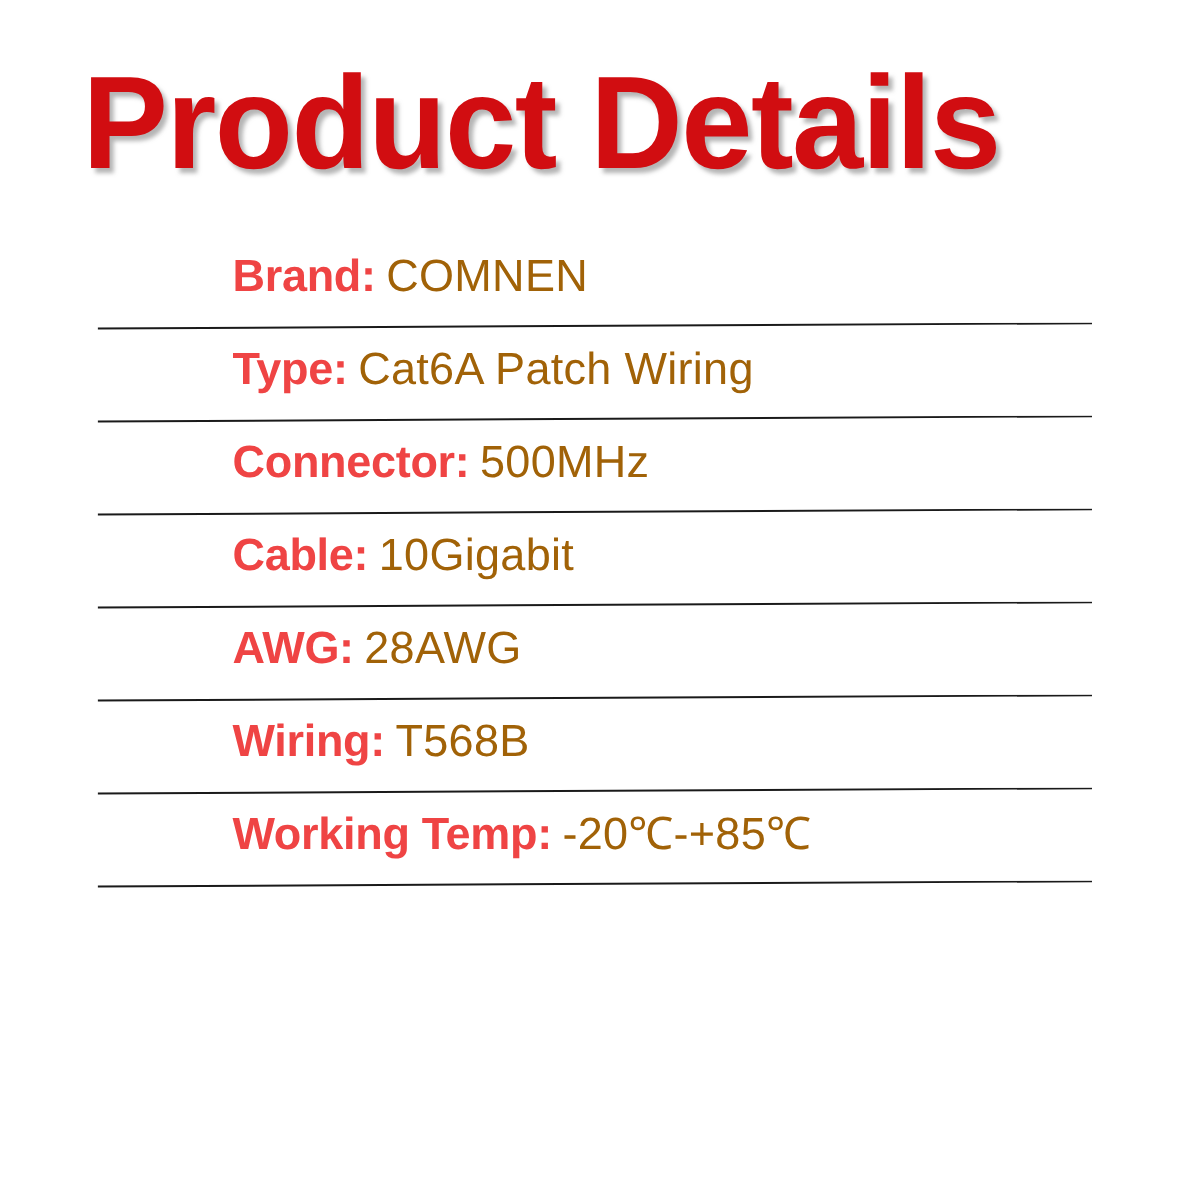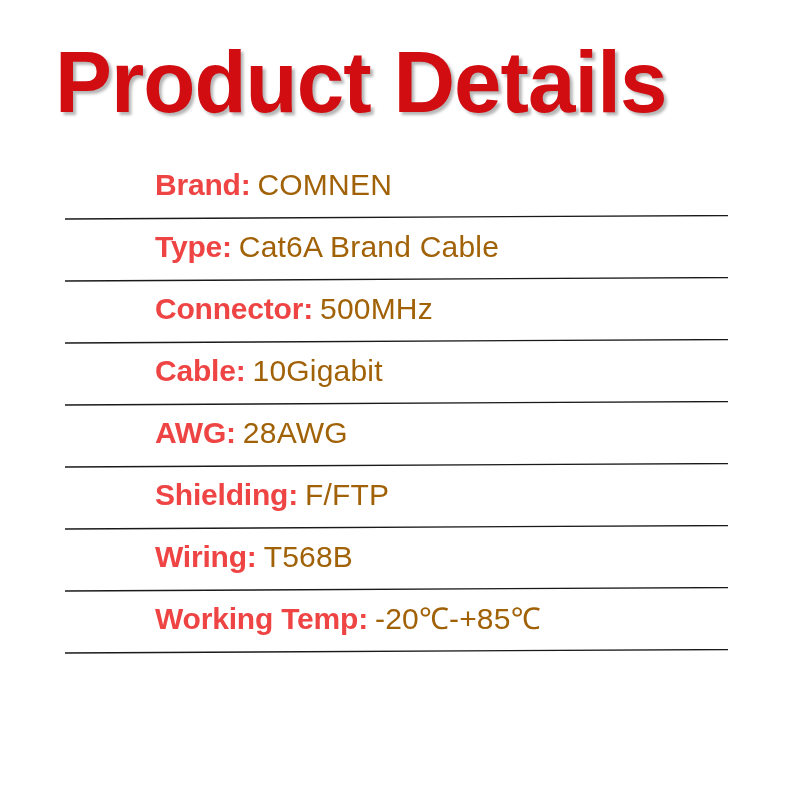--- a/index.html
+++ b/index.html
@@ -110,21 +110,21 @@
       </div>
       <div class="spec-divider">
         <svg width="663" height="5" viewBox="0 0 663 5">
             <line x1="0" y1="4" x2="663" y2="0.5" stroke="#1a1a1a" stroke-width="1.3"></line>
           </svg>
       </div>
     </div>
 
     <div class="spec-row">
       <div class="spec-text">
-        <span class="spec-label">Type:</span><span class="spec-value">Cat6A Brand Cable</span>
+        <span class="spec-label">Type:</span><span class="spec-value">Cat6A Patch Wiring</span>
       </div>
       <div class="spec-divider">
         <svg width="663" height="5" viewBox="0 0 663 5">
             <line x1="0" y1="4" x2="663" y2="0.5" stroke="#1a1a1a" stroke-width="1.3"></line>
           </svg>
       </div>
     </div>
 
     <div class="spec-row">
       <div class="spec-text">
@@ -152,30 +152,20 @@
       <div class="spec-text">
         <span class="spec-label">AWG:</span><span class="spec-value">28AWG</span>
       </div>
       <div class="spec-divider">
         <svg width="663" height="5" viewBox="0 0 663 5">
             <line x1="0" y1="4" x2="663" y2="0.5" stroke="#1a1a1a" stroke-width="1.3"></line>
           </svg>
       </div>
     </div>
 
-    <div class="spec-row">
-      <div class="spec-text">
-        <span class="spec-label">Shielding:</span><span class="spec-value">F/FTP</span>
-      </div>
-      <div class="spec-divider">
-        <svg width="663" height="5" viewBox="0 0 663 5">
-            <line x1="0" y1="4" x2="663" y2="0.5" stroke="#1a1a1a" stroke-width="1.3"></line>
-          </svg>
-      </div>
-    </div>
 
 
     <div class="spec-row">
       <div class="spec-text">
         <span class="spec-label">Wiring:</span><span class="spec-value">T568B</span>
       </div>
       <div class="spec-divider">
         <svg width="663" height="5" viewBox="0 0 663 5">
             <line x1="0" y1="4" x2="663" y2="0.5" stroke="#1a1a1a" stroke-width="1.3"></line>
           </svg>

